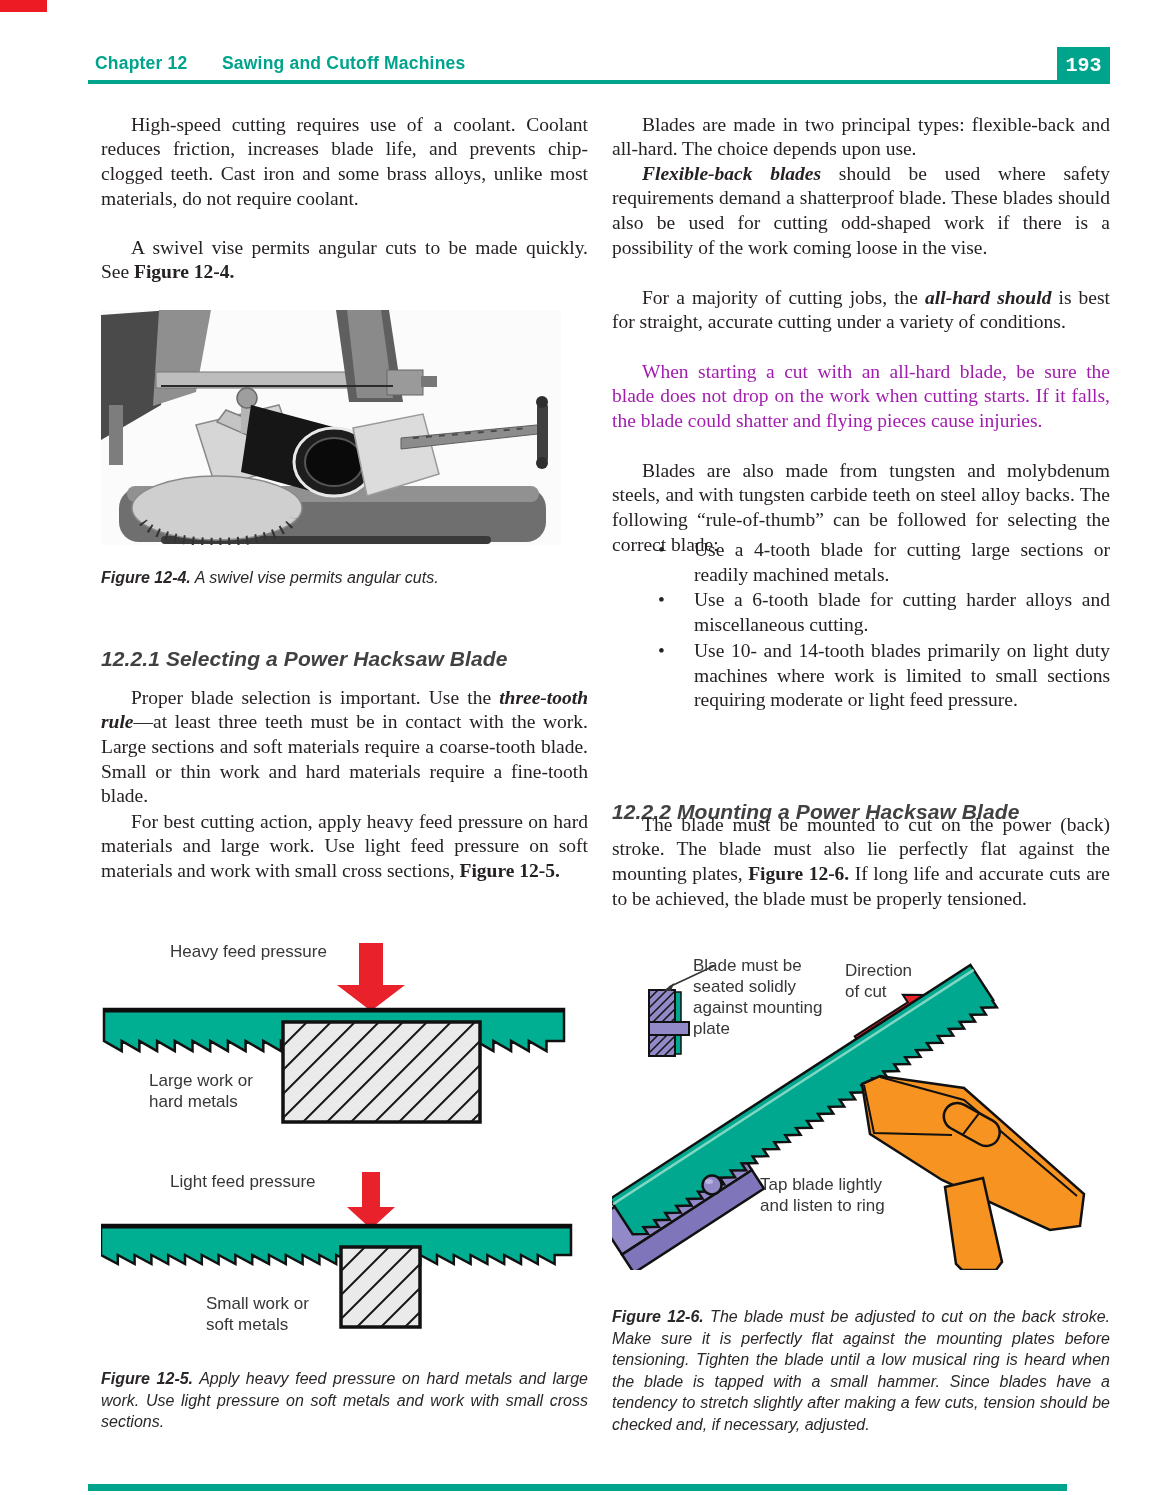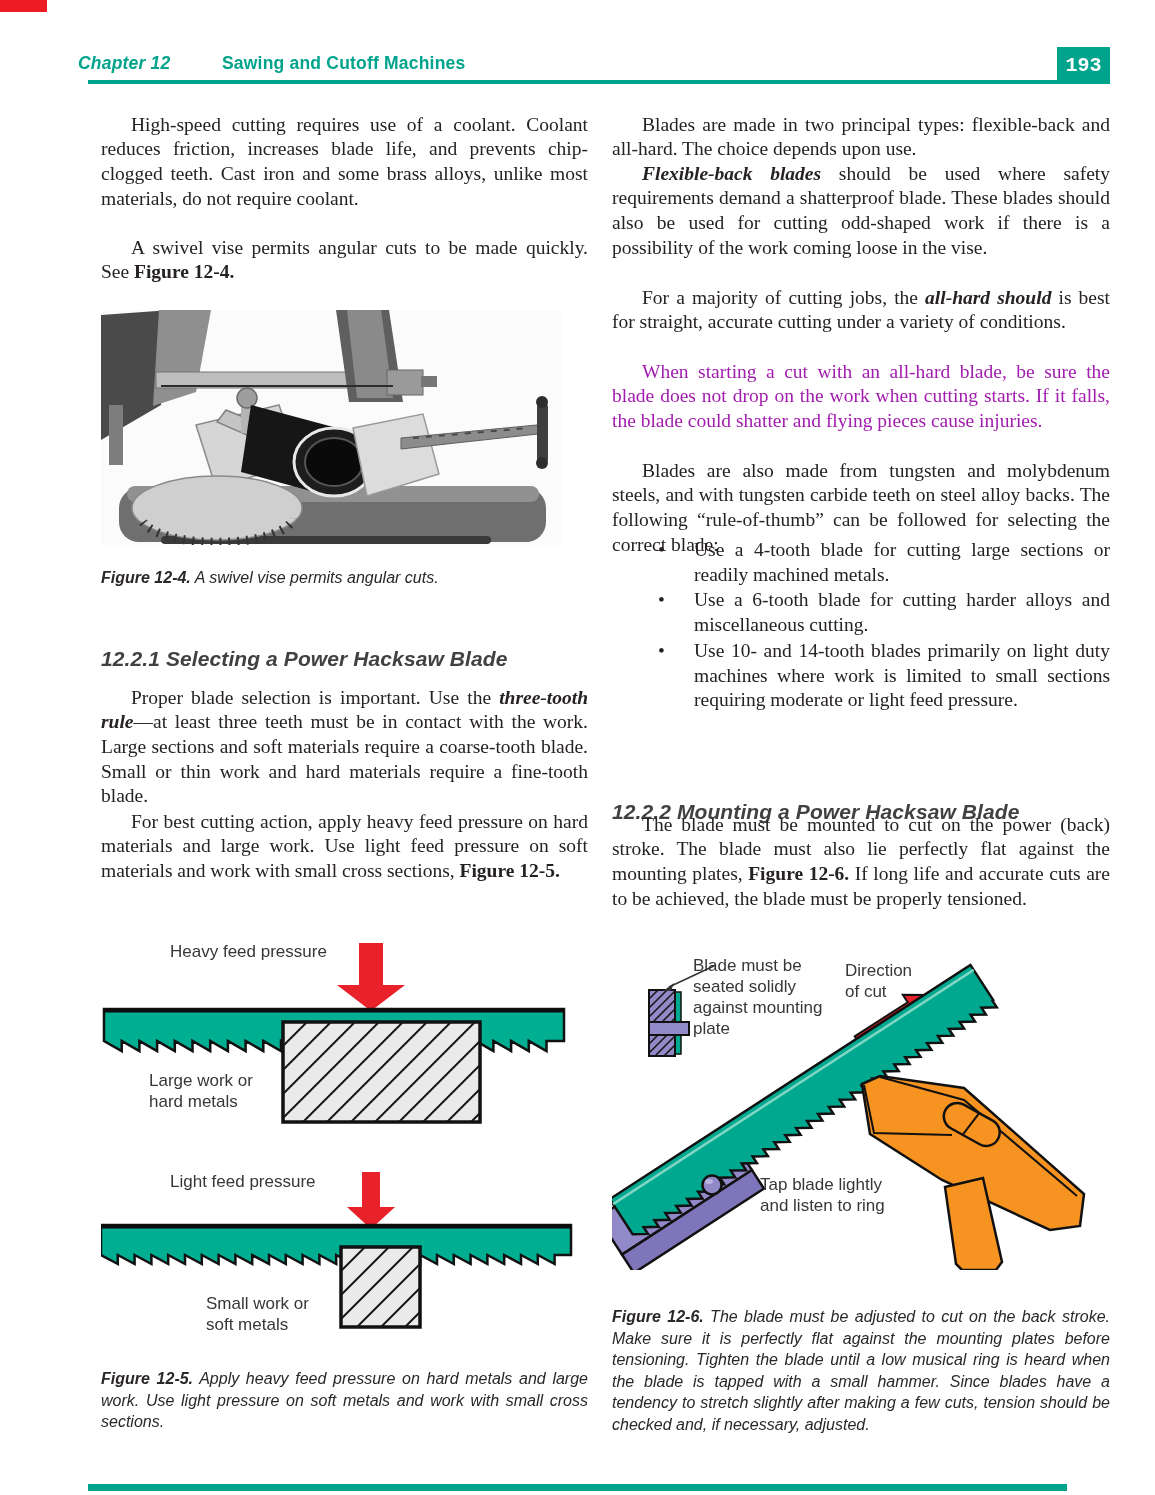--- a/index.html
+++ b/index.html
@@ -7,21 +7,21 @@
     position:relative; width:1155px; height:1495px; background:#fff; overflow:hidden;
     font-family:"Liberation Serif", serif; color:#262122;
   }
   
   .corner-mark { position:absolute; left:0; top:0; width:47px; height:12px; background:#ED1C24; }
   .bottom-rule { position:absolute; left:88px; top:1484px; width:979px; height:7px; background:#00A48C; }
   .chapter-label, .chapter-title {
     position:absolute; top:53px; font-family:"Liberation Sans", sans-serif;
     font-weight:bold; font-size:17.5px; color:#00A48C; letter-spacing:.2px;
   }
-  .chapter-label { left:78px;font-style:italic; }
+  .chapter-label { left:95px; }
   .chapter-title { left:222px; }
   .header-rule { position:absolute; left:88px; top:80px; width:969px; height:4px; background:#00A48C; }
   .page-box {
     position:absolute; left:1057px; top:47px; width:53px; height:37px; background:#00A48C;
     color:#fff; font-family:Liberation Mono, monospace; font-weight:bold; font-size:20px;
     display:flex; align-items:center; justify-content:center;
   }
   
   .col { position:absolute; top:0; height:1495px; }
   .col-left  { left:101px;  width:487px; }

